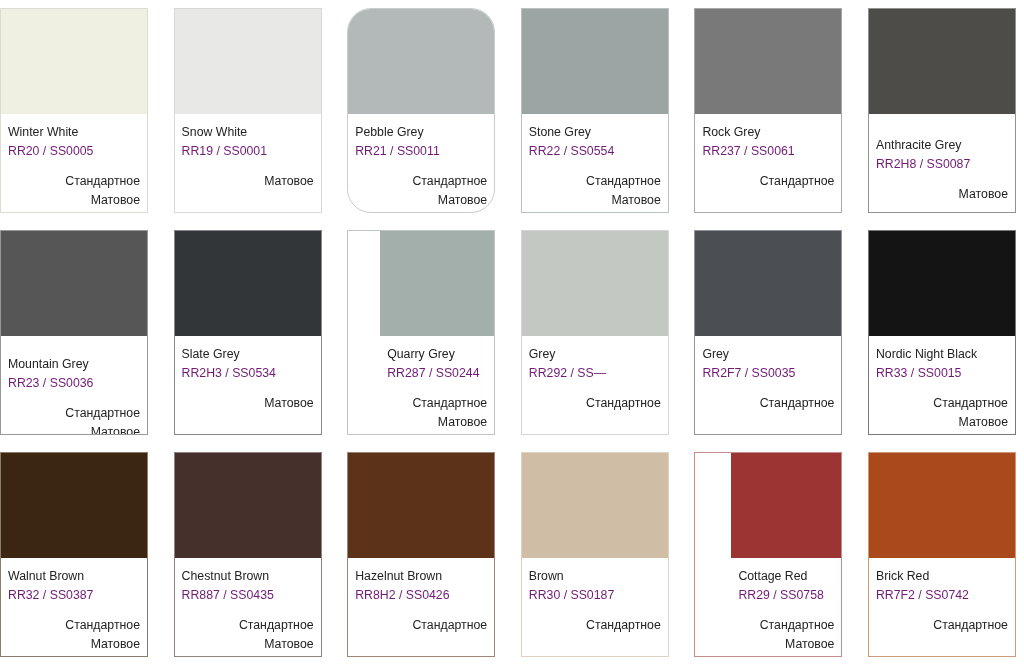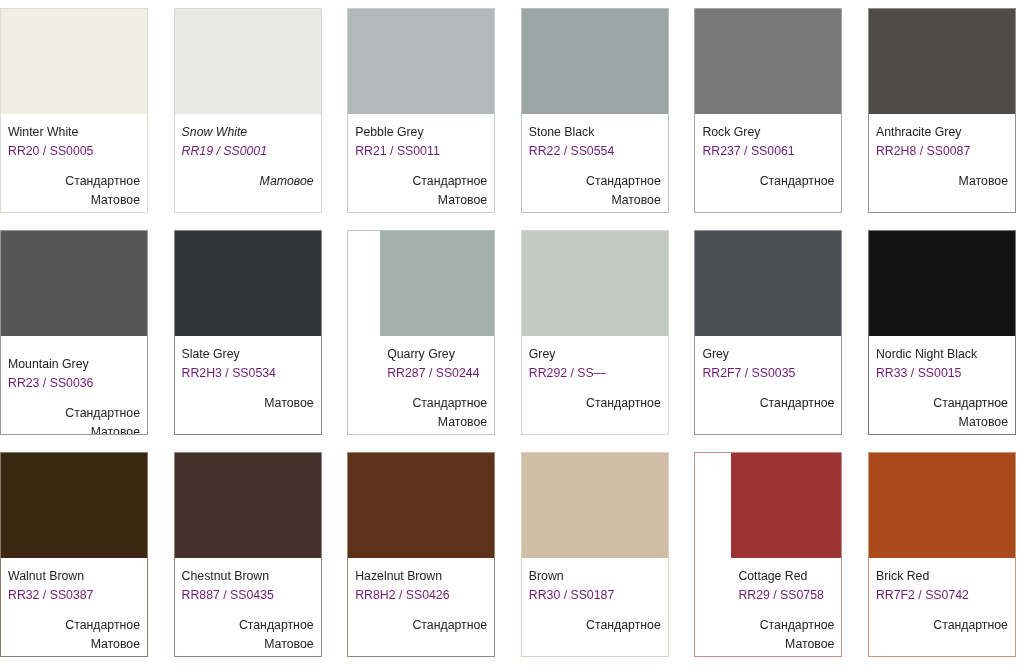--- a/index.html
+++ b/index.html
@@ -76,63 +76,63 @@
       <div class="swatch" style="background: rgb(239, 240, 226);"></div>
       <div class="info">
         <div class="name">Winter White</div>
         <div class="code">RR20 / SS0005</div>
         <div class="finish">
           <div class="finish-line">Стандартное</div>
           <div class="finish-line">Матовое</div>
         </div>
       </div>
     </div>
-    <div class="card" style="border-color: rgb(216, 216, 214); font-style: italic;">
+    <div class="card" style="border-color: rgb(216, 216, 214);">
       <div class="swatch" style="background: rgb(232, 232, 230);"></div>
       <div class="info">
         <div class="name">Snow White</div>
         <div class="code">RR19 / SS0001</div>
         <div class="finish">
           <div class="finish-line">Матовое</div>
         </div>
       </div>
     </div>
-    <div class="card" style="border-color: rgb(201, 205, 205);">
+    <div class="card" style="border-color: rgb(201, 205, 205); border-radius: 24px;">
       <div class="swatch" style="background: rgb(179, 185, 185);"></div>
       <div class="info">
         <div class="name">Pebble Grey</div>
         <div class="code">RR21 / SS0011</div>
         <div class="finish">
           <div class="finish-line">Стандартное</div>
           <div class="finish-line">Матовое</div>
         </div>
       </div>
     </div>
     <div class="card" style="border-color: rgb(185, 192, 190);">
       <div class="swatch" style="background: rgb(155, 165, 163);"></div>
       <div class="info">
-        <div class="name">Stone Black</div>
+        <div class="name">Stone Grey</div>
         <div class="code">RR22 / SS0554</div>
         <div class="finish">
           <div class="finish-line">Стандартное</div>
           <div class="finish-line">Матовое</div>
         </div>
       </div>
     </div>
     <div class="card" style="border-color: rgb(168, 168, 168);">
       <div class="swatch" style="background: rgb(121, 121, 121);"></div>
       <div class="info">
         <div class="name">Rock Grey</div>
         <div class="code">RR237 / SS0061</div>
         <div class="finish">
           <div class="finish-line">Стандартное</div>
         </div>
       </div>
     </div>
-    <div class="card" style="border-color: rgb(147, 146, 143);">
+    <div class="card" style="border-color: rgb(147, 146, 143); gap: 13px;">
       <div class="swatch" style="background: rgb(77, 76, 73);"></div>
       <div class="info">
         <div class="name">Anthracite Grey</div>
         <div class="code">RR2H8 / SS0087</div>
         <div class="finish">
           <div class="finish-line">Матовое</div>
         </div>
       </div>
     </div>
     <div class="card" style="border-color: rgb(152, 152, 153); gap: 10px;">

